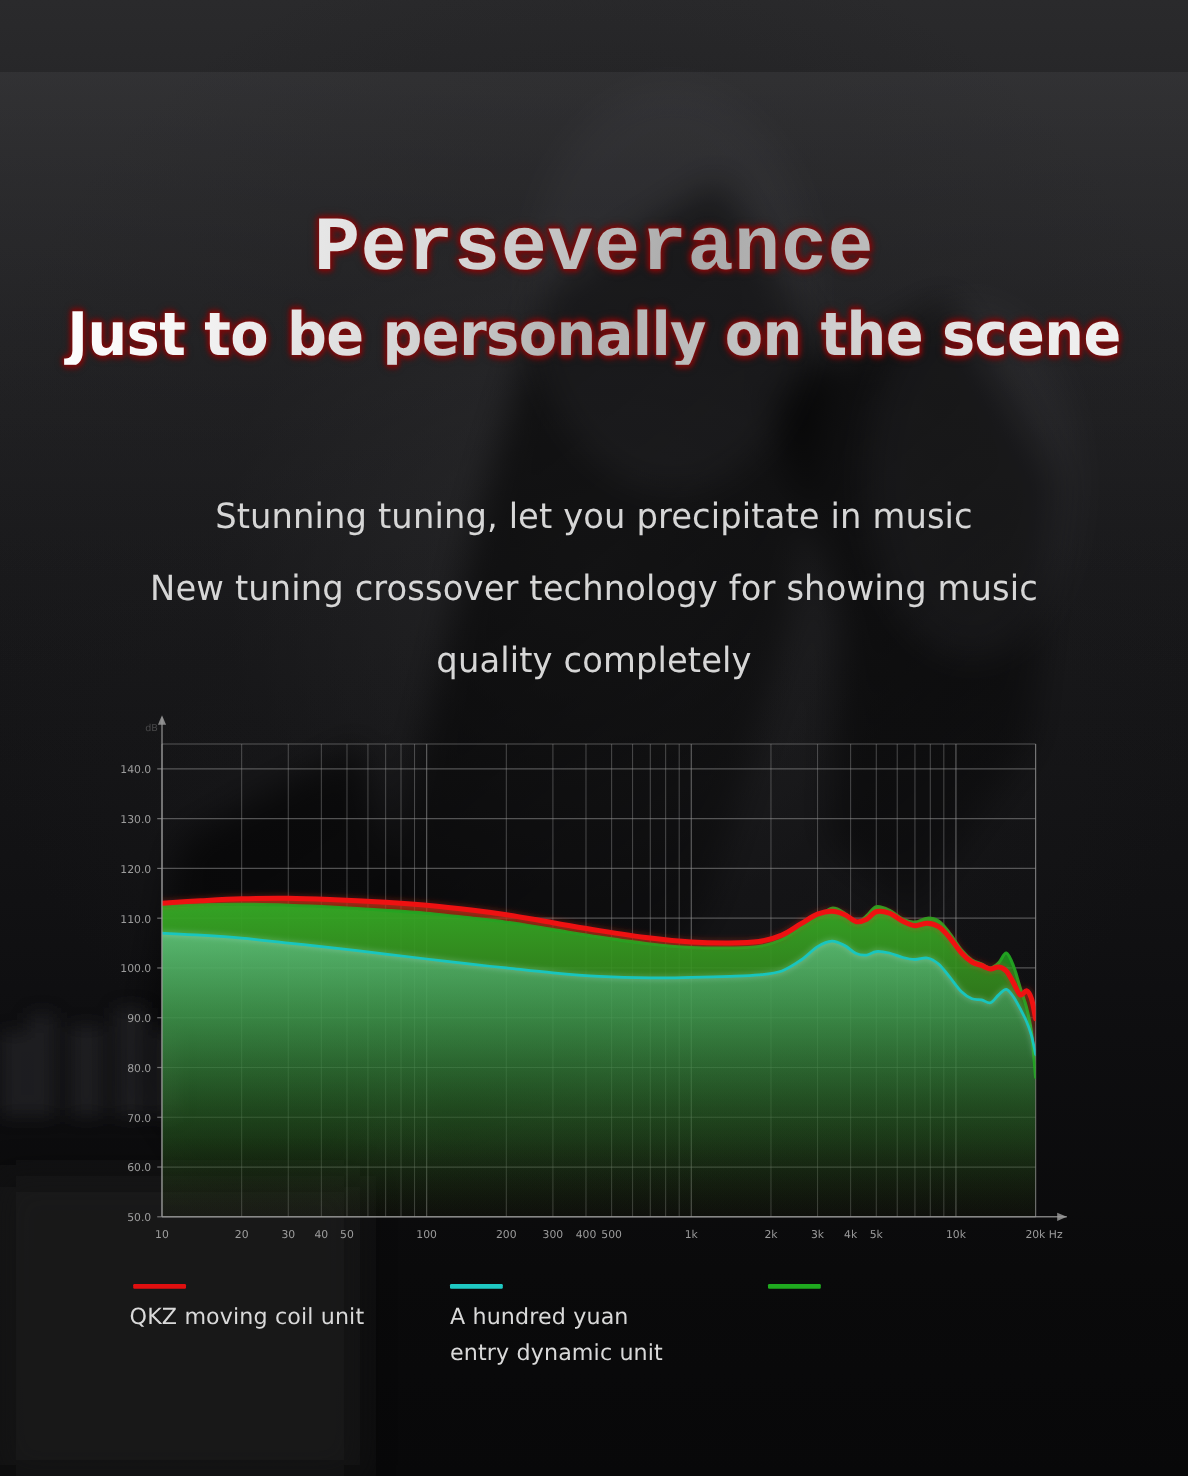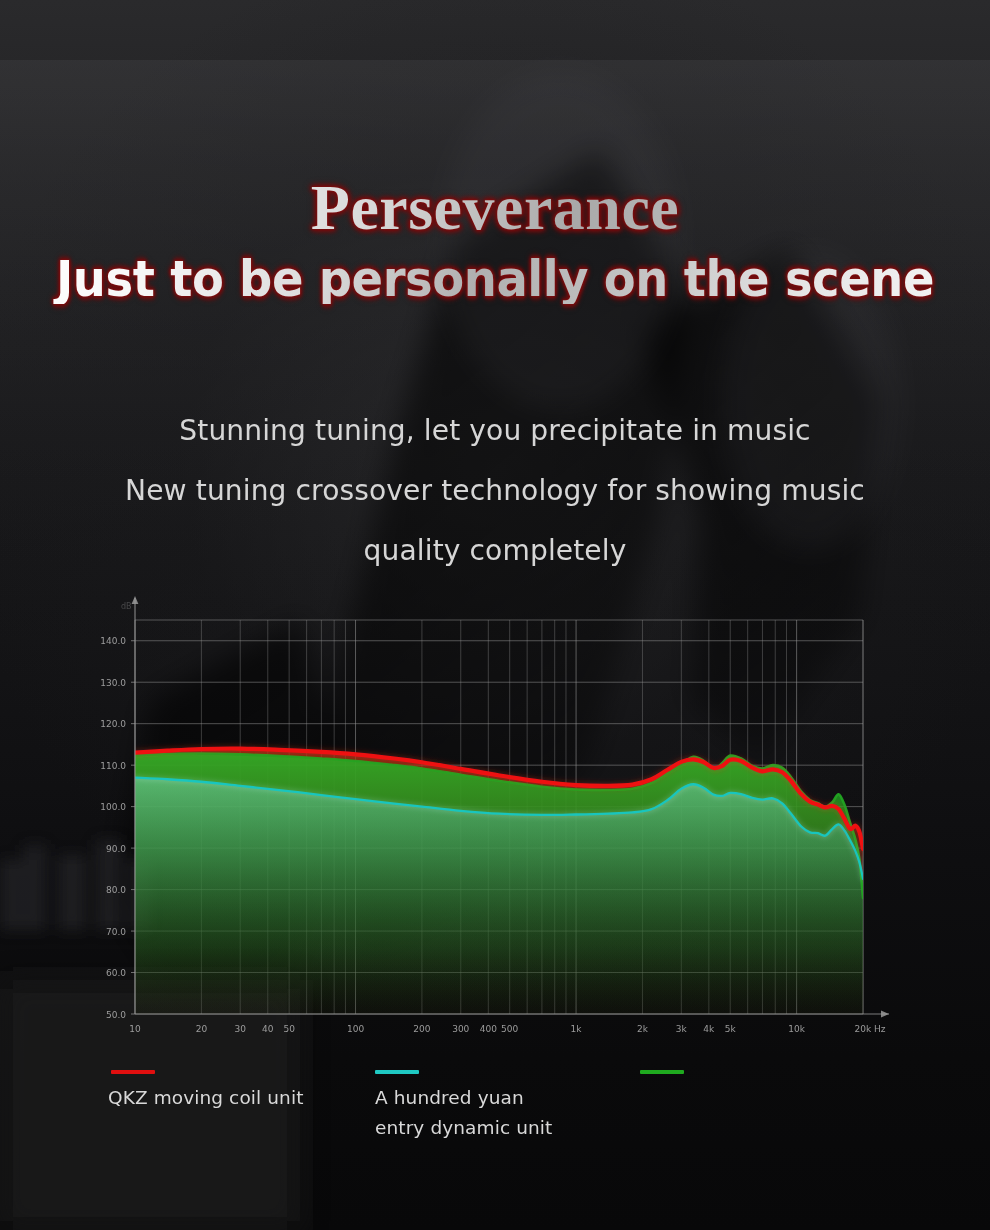--- a/index.html
+++ b/index.html
@@ -28,21 +28,21 @@
     opacity: 1;
   }
 
   
   #heading-block {
     position: absolute;
     left: 0; right: 0; top: 176px;
     text-align: center;
   }
   .hl-main {
-    font-family: Liberation Serif, serif;
+    font-family: Liberation Mono, monospace;
     font-weight: bold;
     font-size: 64px;
     line-height: 1.0;
     letter-spacing: 0.5px;
     background: linear-gradient(100deg,#ffffff 0%,#f4f4f4 16%,#d8d8d8 38%,#a9a9a9 58%,#bdbdbd 74%,#e4e4e4 92%,#f2f2f2 100%);
     -webkit-background-clip: text;
     background-clip: text;
     color: transparent;
     -webkit-text-fill-color: transparent;
     text-shadow: none;

